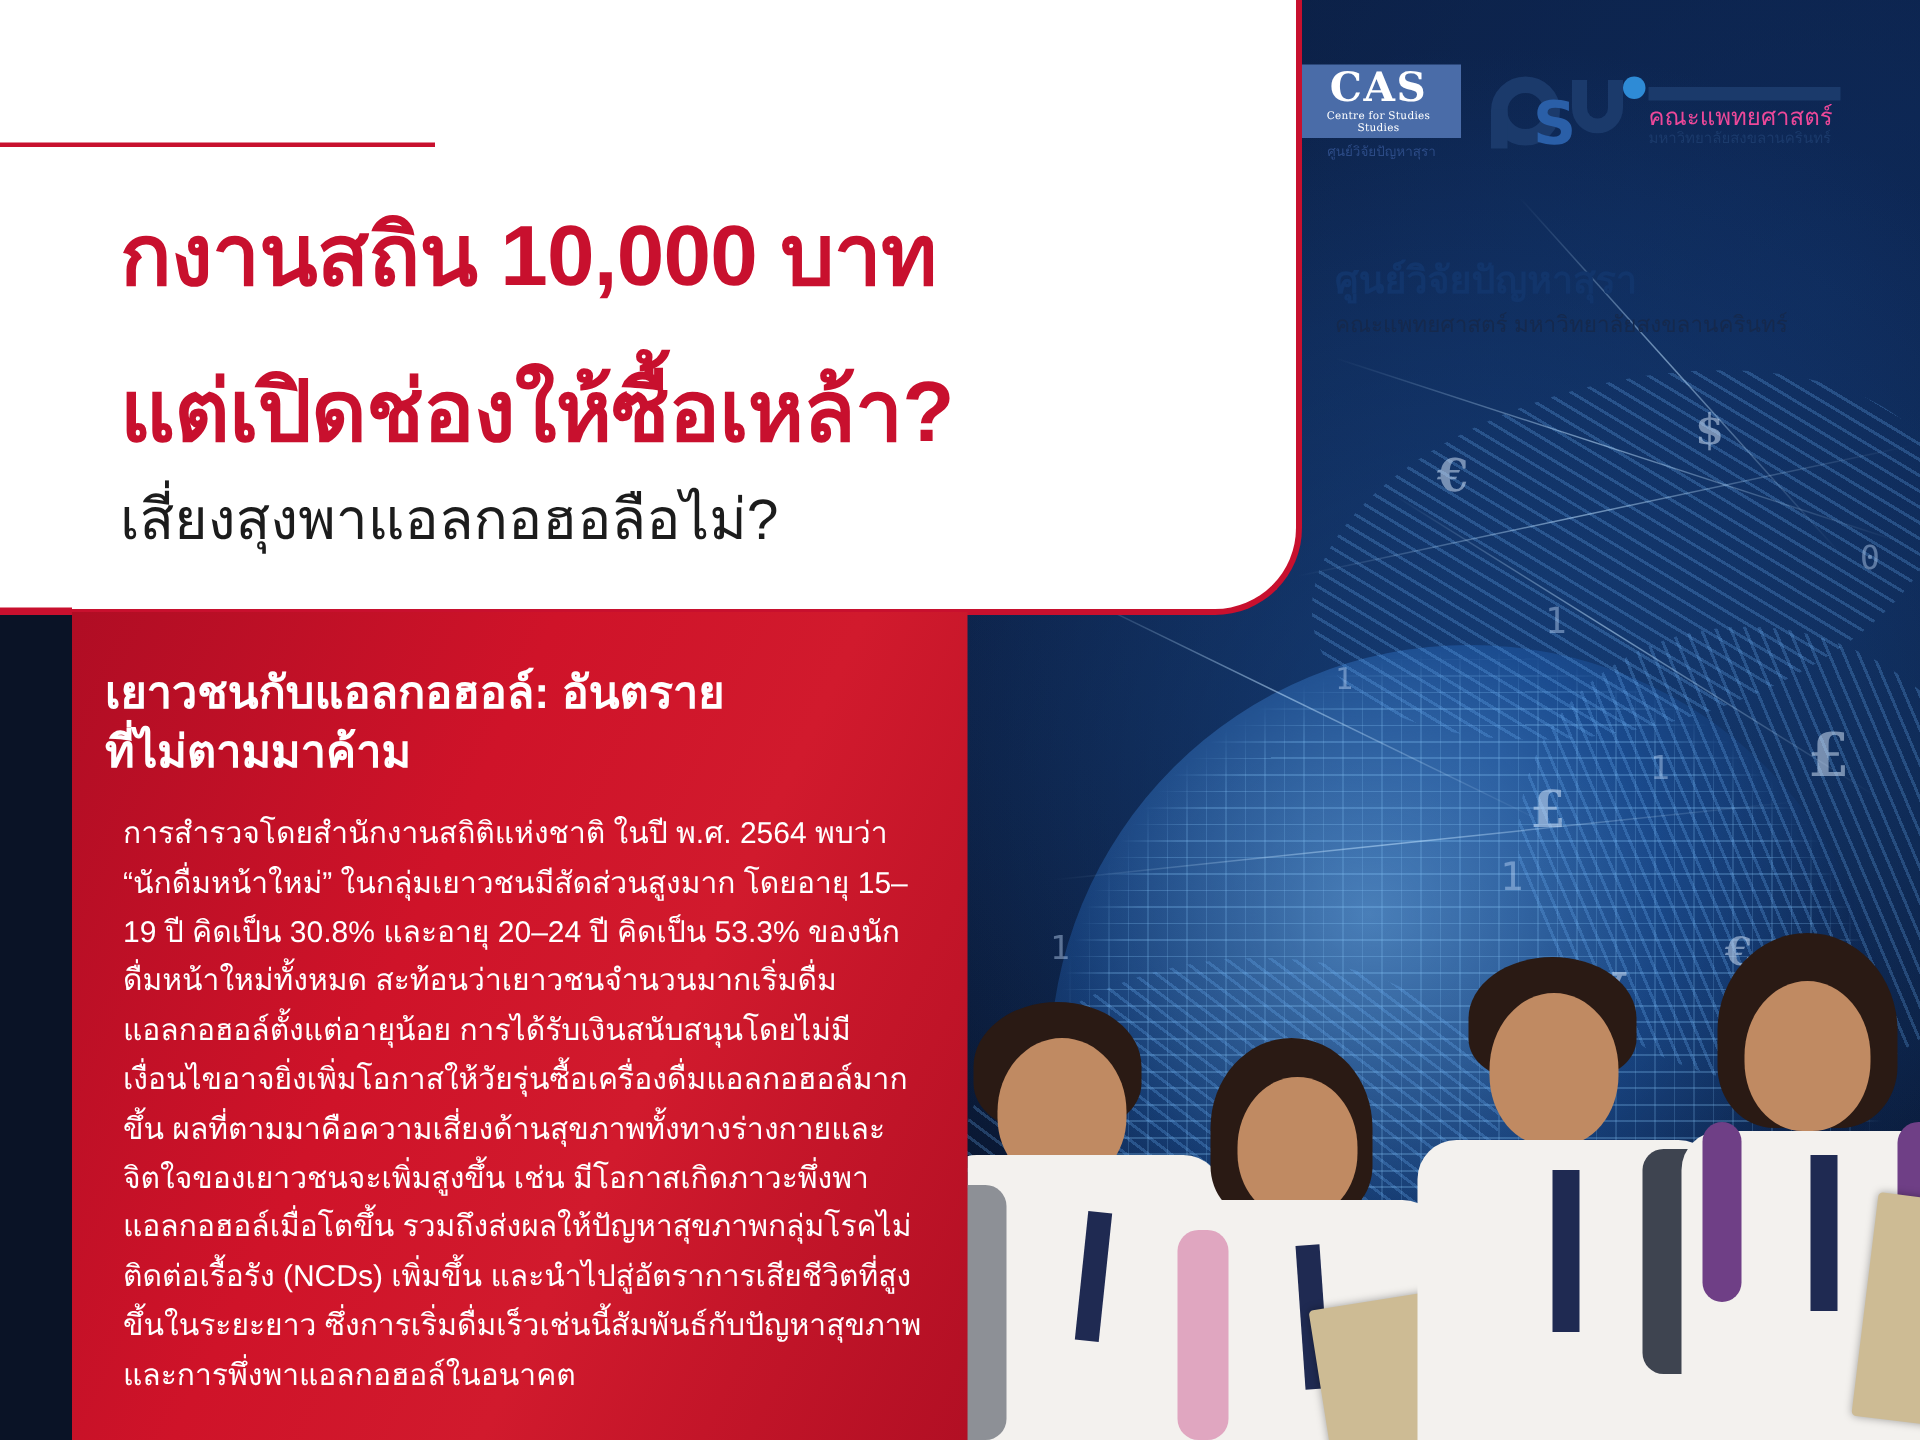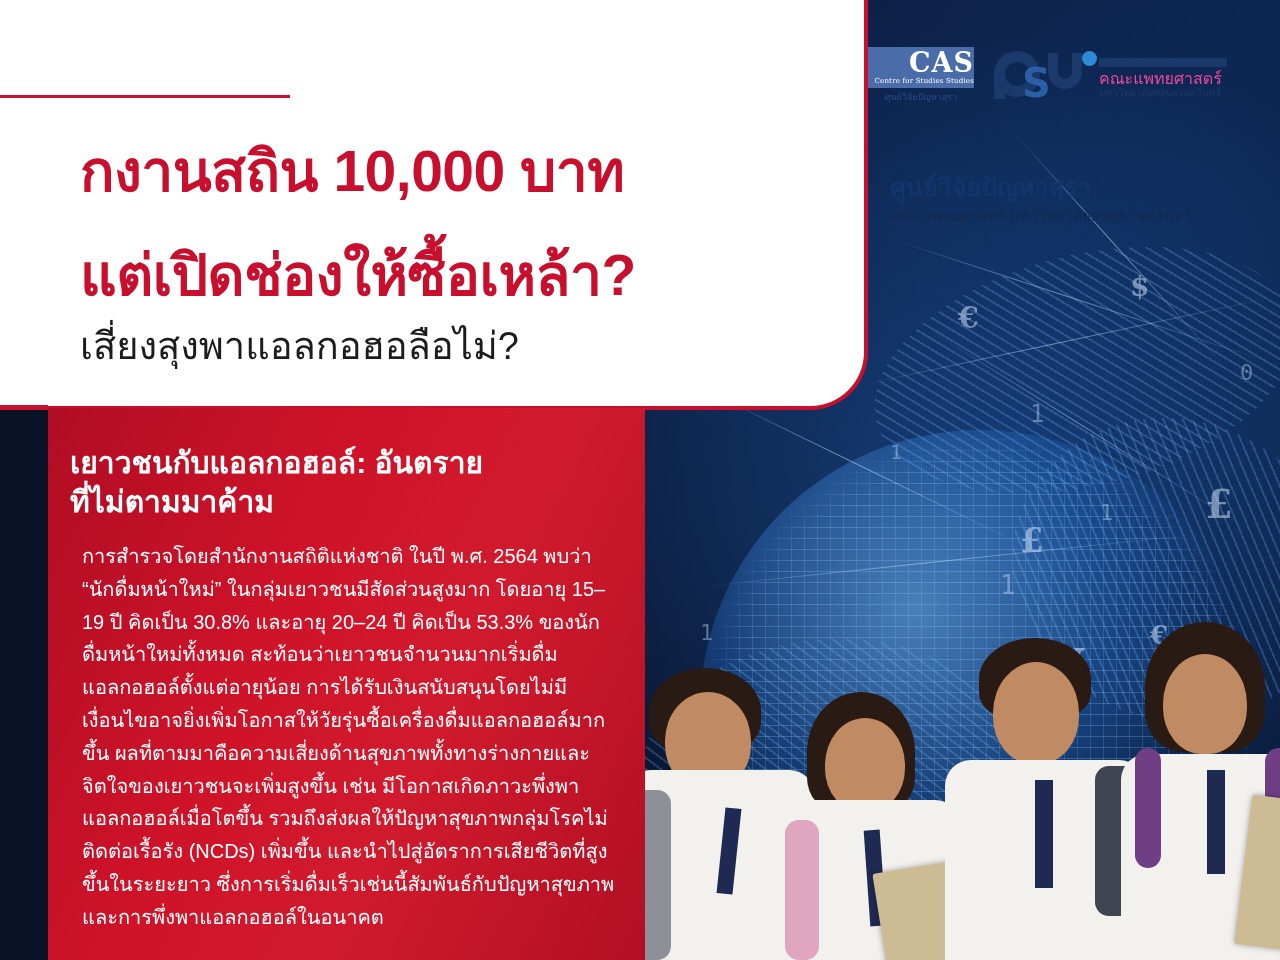--- a/index.html
+++ b/index.html
@@ -54,21 +54,21 @@
     border-radius:40px;padding:10px 30px 12px 30px;font-size:25px;font-weight:700;letter-spacing:.5px;}
 
   .headline{position:absolute;left:80px;top:140px;width:760px;color:#c8102e;
     font-size:57px;font-weight:800;line-height:1.12;letter-spacing:-.5px;}
   .headline .l2{display:block;margin-top:40px;}
   .subhead{position:absolute;left:80px;top:315px;width:760px;color:#1c1c1c;font-size:38px;font-weight:500;}
 
   
   .logos{position:absolute;left:868px;top:36px;width:390px;height:78px;display:flex;align-items:center;gap:20px;}
   .cas{width:106px;text-align:center;}
-  .cas-band{background:#4a6ca8;padding:2px 0 3px 6px;text-align:right;}
+  .cas-band{background:#4a6ca8;padding:2px 10px 3px 6px;}
   .cas-word{font-family:"DejaVu Serif","Liberation Serif",serif;font-weight:700;font-size:27px;color:#ffffff;line-height:1;letter-spacing:1px;}
   .cas-sub{font-family:"DejaVu Serif","Liberation Serif",serif;font-size:7px;color:#ffffff;letter-spacing:.2px;margin-top:1px;}
   .cas-th{font-size:9px;color:#2c4b86;margin-top:2px;}
   .psu{display:flex;align-items:center;gap:9px;}
   .psu-mark{position:relative;width:96px;height:52px;}
   .psu-p{position:absolute;left:0;top:2px;width:46px;height:46px;border:11px solid #1b3a6b;border-radius:50%;box-sizing:border-box;}
   .psu-pstem{position:absolute;left:0;top:24px;width:11px;height:26px;background:#1b3a6b;}
   .psu-s{position:absolute;left:28px;top:14px;width:30px;height:34px;color:#2a5fa8;font-size:40px;font-weight:800;line-height:1;font-family:"DejaVu Sans",sans-serif;}
   .psu-u{position:absolute;left:54px;top:4px;width:34px;height:36px;border:10px solid #1b3a6b;border-top:none;border-radius:0 0 18px 18px;box-sizing:border-box;}
   .psu-dot{position:absolute;left:88px;top:2px;width:15px;height:15px;border-radius:50%;background:#2e8bd6;}

